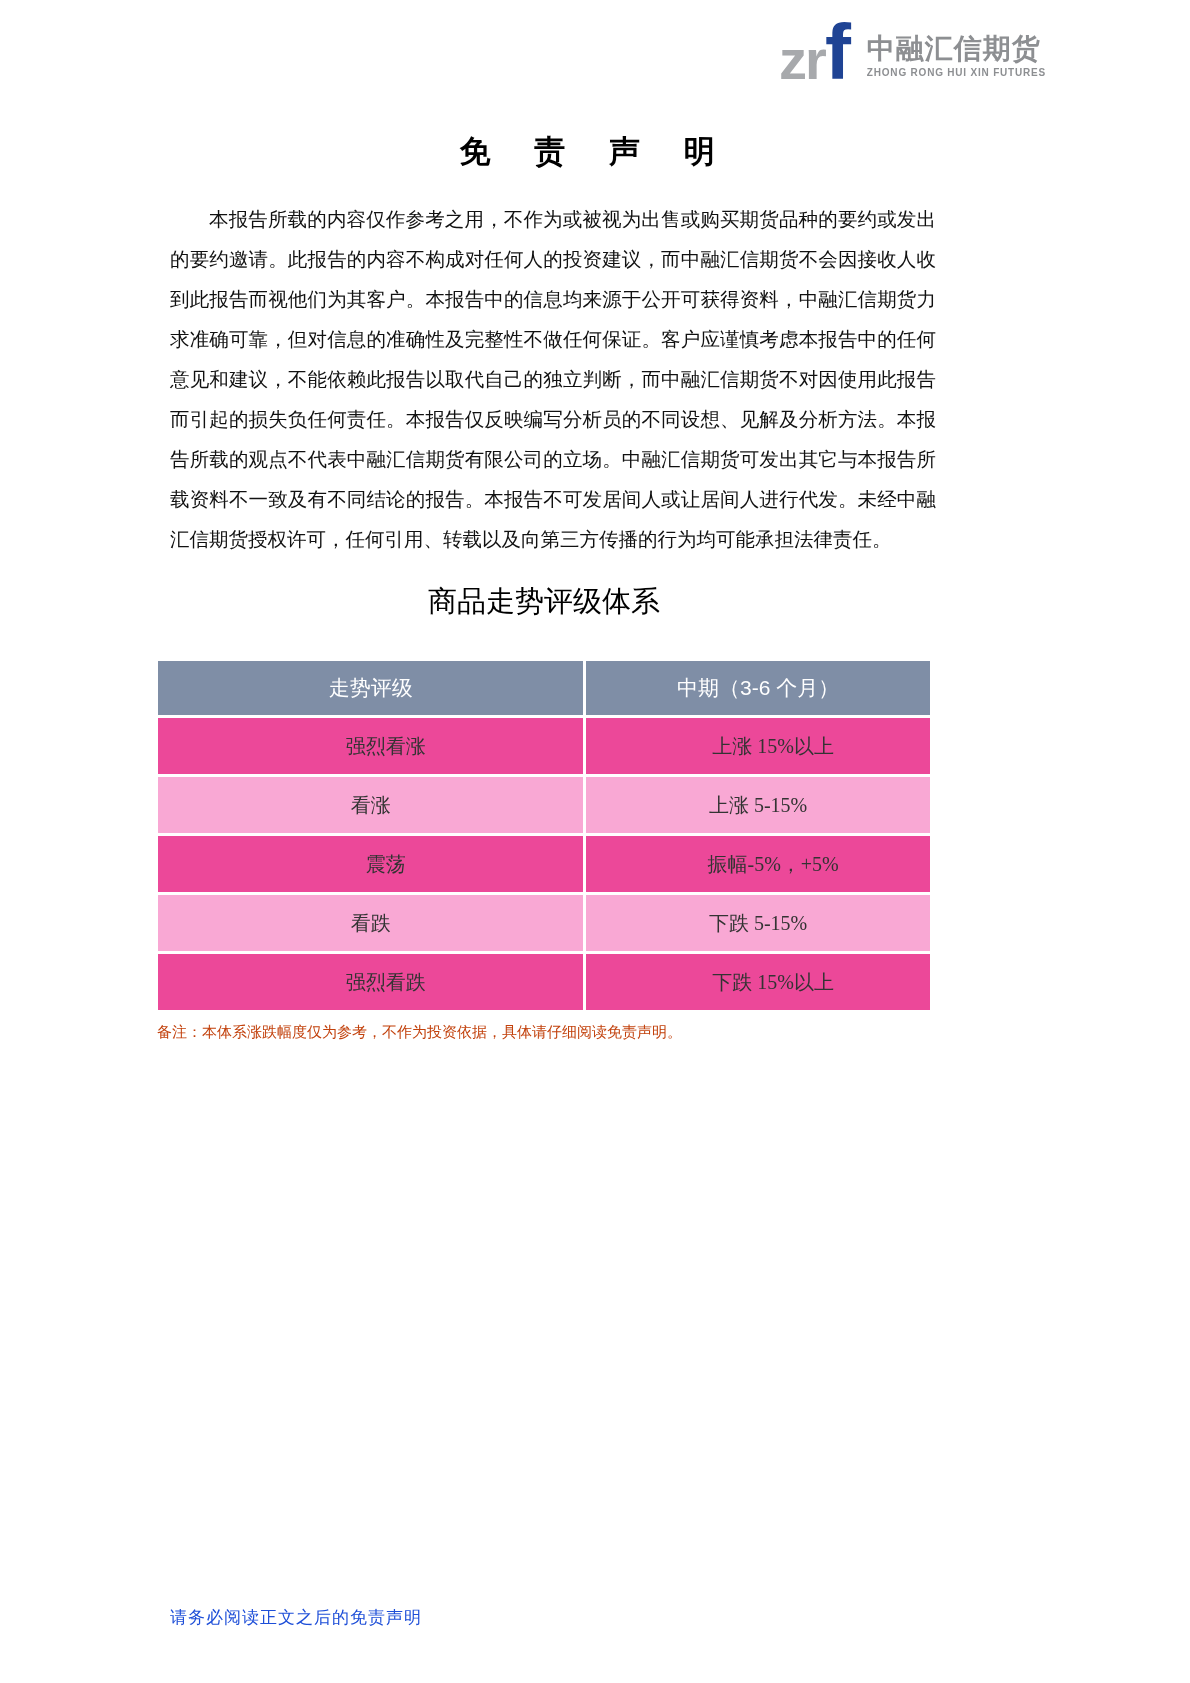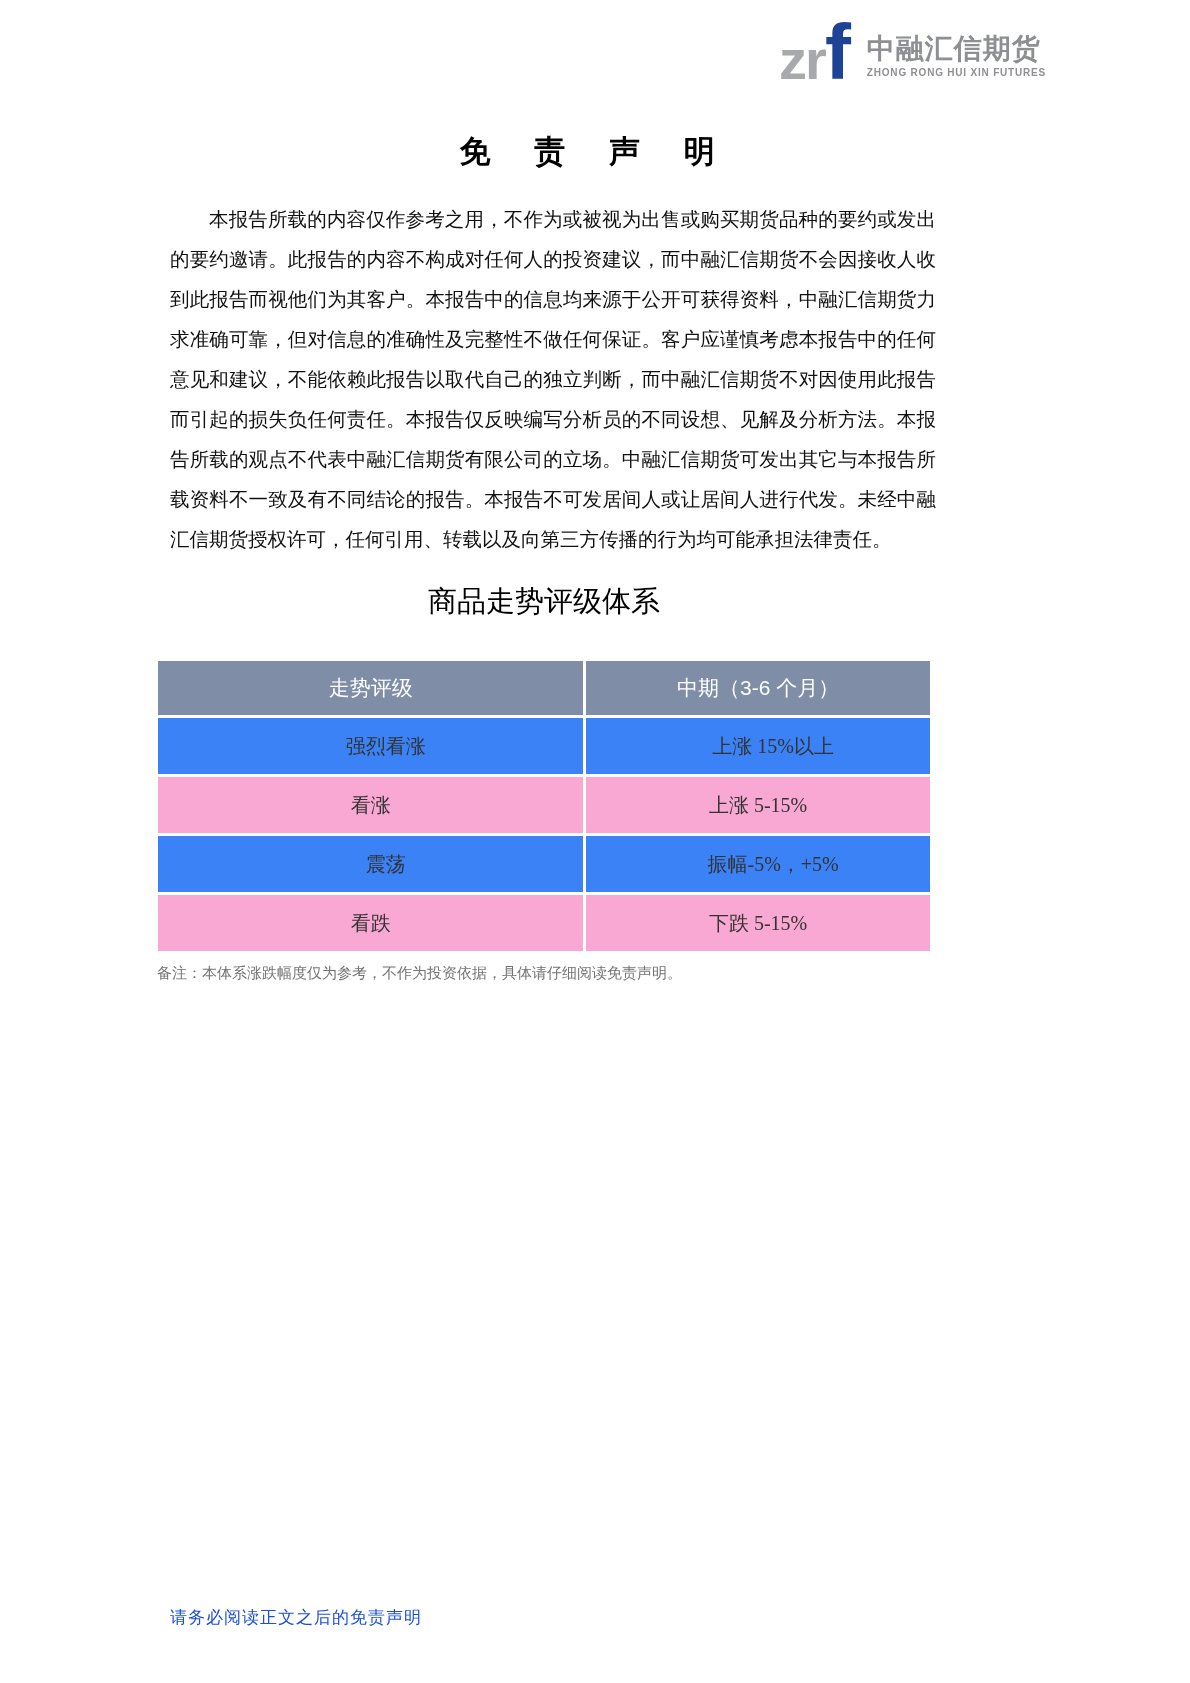--- a/index.html
+++ b/index.html
@@ -45,24 +45,24 @@
   .rating-table col.c1{width:55.3%;}
   .rating-table col.c2{width:44.7%;}
   .rating-table th{
     background:#7f8ea6;color:#ffffff;font-weight:normal;
     font-family:"Liberation Sans","DejaVu Sans",sans-serif;
     font-size:21px;height:52px;text-align:center;vertical-align:middle;
   }
   .rating-table td{
     font-size:20px;color:#333;height:54px;text-align:center;vertical-align:middle;
   }
-  .rating-table tr.row-odd td{background:#3b82f6;padding-left:31px;}
+  .rating-table tr.row-odd td{background:#ec4899;padding-left:31px;}
   .rating-table tr.row-even td{background:#f9a8d4;}
 
-  .table-note{font-size:15px;color:#737373;margin:10px 0 0 2px;}
+  .table-note{font-size:15px;color:#c2410c;margin:10px 0 0 2px;}
 
   
   .footer-note{
     position:absolute;left:170px;top:1606px;
     font-size:17px;color:#1d4ed8;letter-spacing:1px;
   }
 </style>
 </head>
 <body>
 
@@ -104,20 +104,24 @@
           <td>上涨 5-15%</td>
         </tr>
         <tr class="row-odd">
           <td>震荡</td>
           <td>振幅-5%，+5%</td>
         </tr>
         <tr class="row-even">
           <td>看跌</td>
           <td>下跌 5-15%</td>
         </tr>
+        <tr class="row-odd">
+          <td>强烈看跌</td>
+          <td>下跌 15%以上</td>
+        </tr>
       </tbody>
     </table>
 
     <div class="table-note">备注：本体系涨跌幅度仅为参考，不作为投资依据，具体请仔细阅读免责声明。</div>
   </div>
 
   <div class="footer-note">请务必阅读正文之后的免责声明</div>
 
 </div>
 

